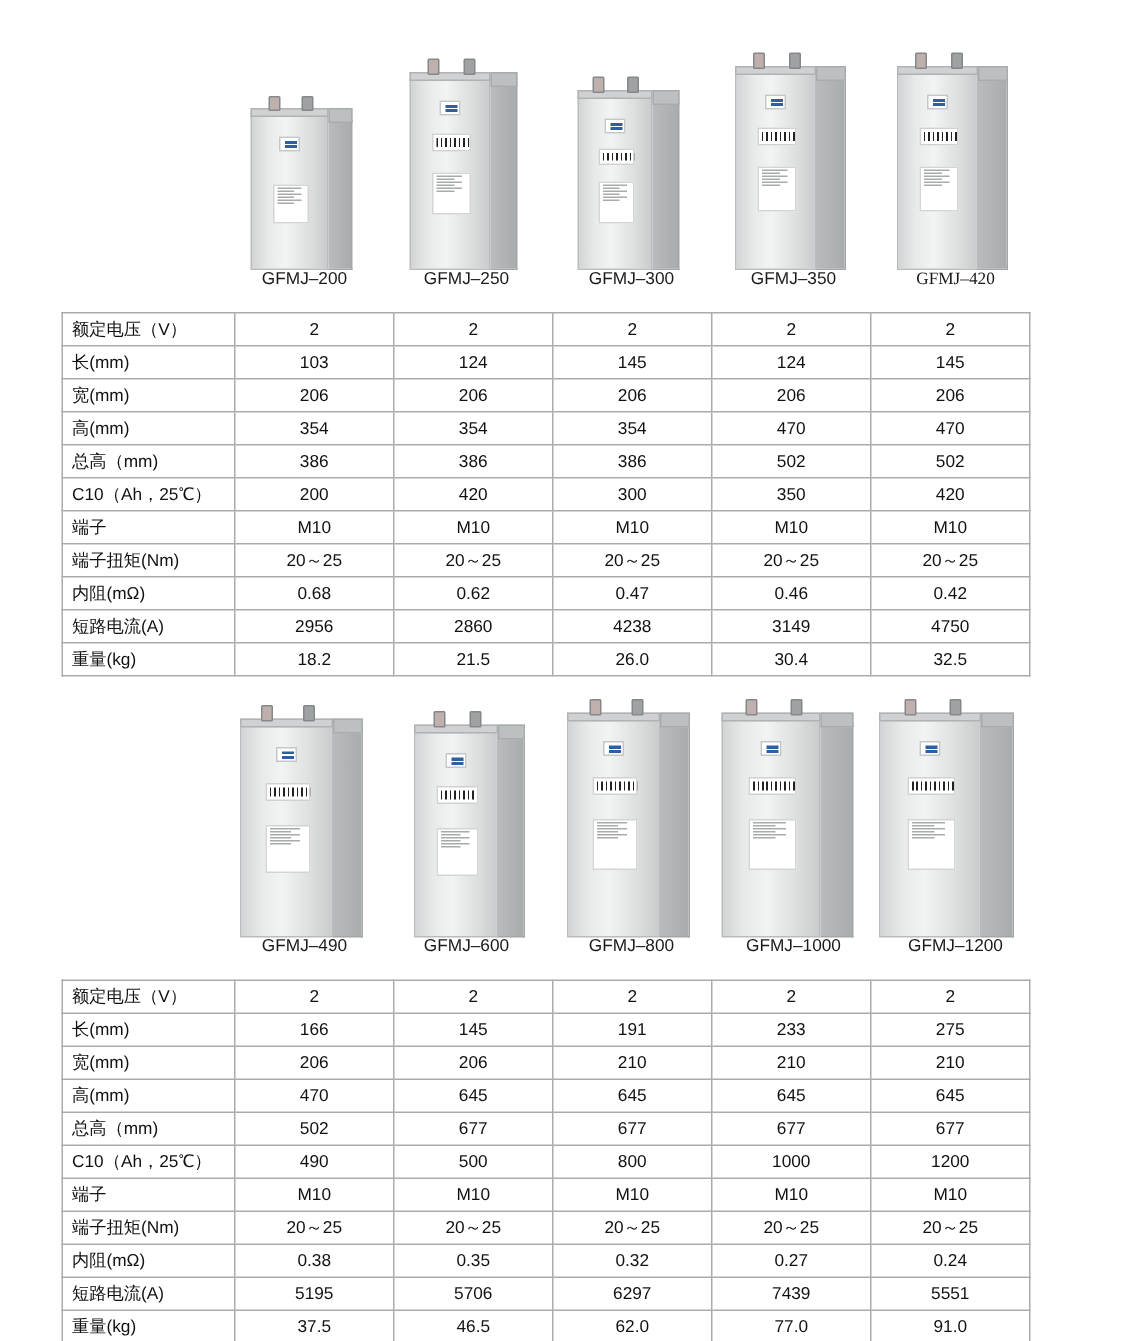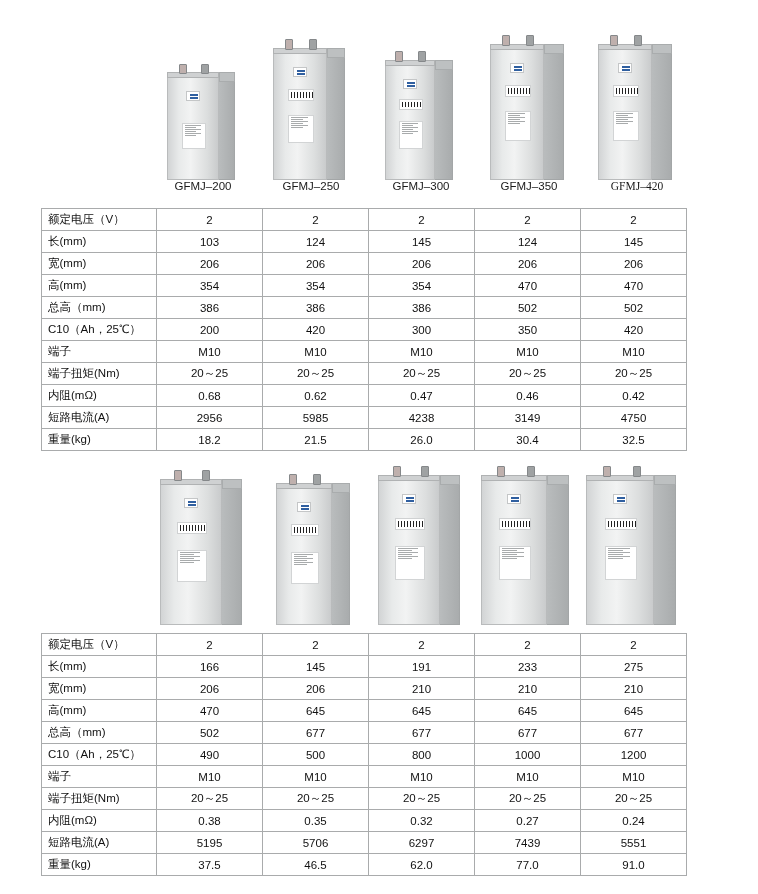--- a/index.html
+++ b/index.html
@@ -353,21 +353,21 @@
           <td class="rowhead">内阻(mΩ)</td>
           <td>0.68</td>
           <td>0.62</td>
           <td>0.47</td>
           <td>0.46</td>
           <td>0.42</td>
         </tr>
         <tr>
           <td class="rowhead">短路电流(A)</td>
           <td>2956</td>
-          <td>5985</td>
+          <td>2860</td>
           <td>4238</td>
           <td>3149</td>
           <td>4750</td>
         </tr>
         <tr>
           <td class="rowhead">重量(kg)</td>
           <td>18.2</td>
           <td>21.5</td>
           <td>26.0</td>
           <td>30.4</td>
@@ -485,20 +485,27 @@
           </div>
           <div class="side" style="left:68px; width:22px; height:142px;"></div>
           <div class="top" style="left:0; top:14px; width:68px; height:6px;"></div>
           <div class="topside" style="left:68px; top:14px; width:22px; height:10px;"></div>
           <div class="terminal red" style="left:17px; top:5px; width:8px; height:11px;"></div>
           <div class="terminal" style="left:47px; top:5px; width:8px; height:11px;"></div>
         </div>
       </div>
     </div>
 
+    <div class="captions-row">
+      <div class="caption-cell" style="left:143px;">GFMJ–490</div>
+      <div class="caption-cell" style="left:251px;">GFMJ–600</div>
+      <div class="caption-cell" style="left:361px;">GFMJ–800</div>
+      <div class="caption-cell" style="left:469px;">GFMJ–1000</div>
+      <div class="caption-cell" style="left:577px;">GFMJ–1200</div>
+    </div>
 
     <table class="spec" style="margin-top:8px;">
       <tbody>
         <tr>
           <td class="rowhead">额定电压（V）</td>
           <td>2</td>
           <td>2</td>
           <td>2</td>
           <td>2</td>
           <td>2</td>

